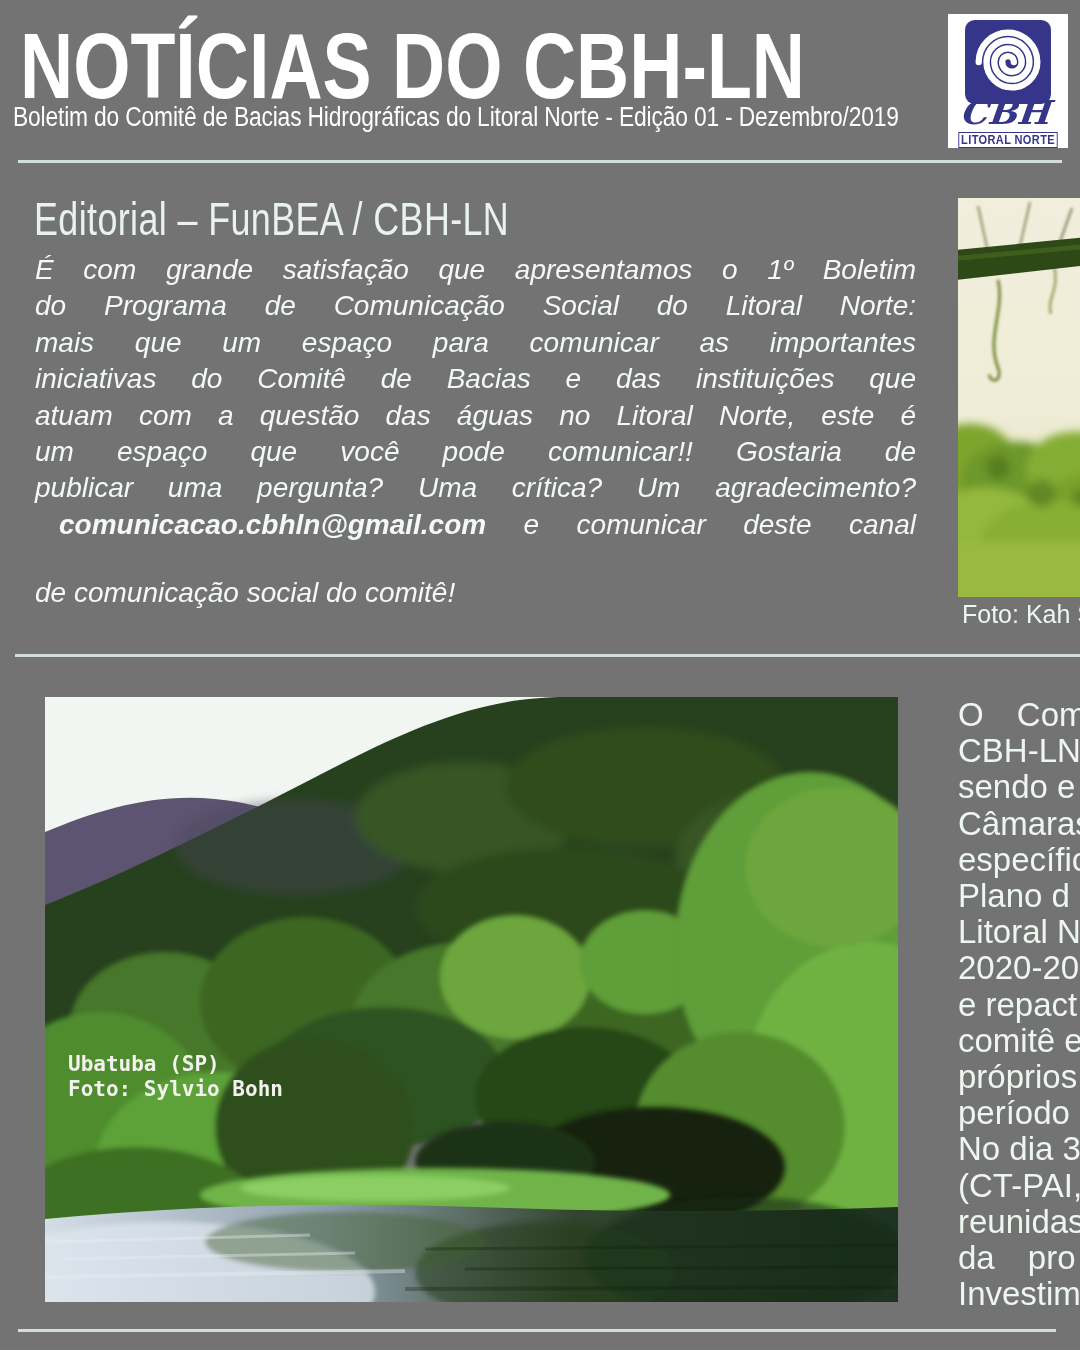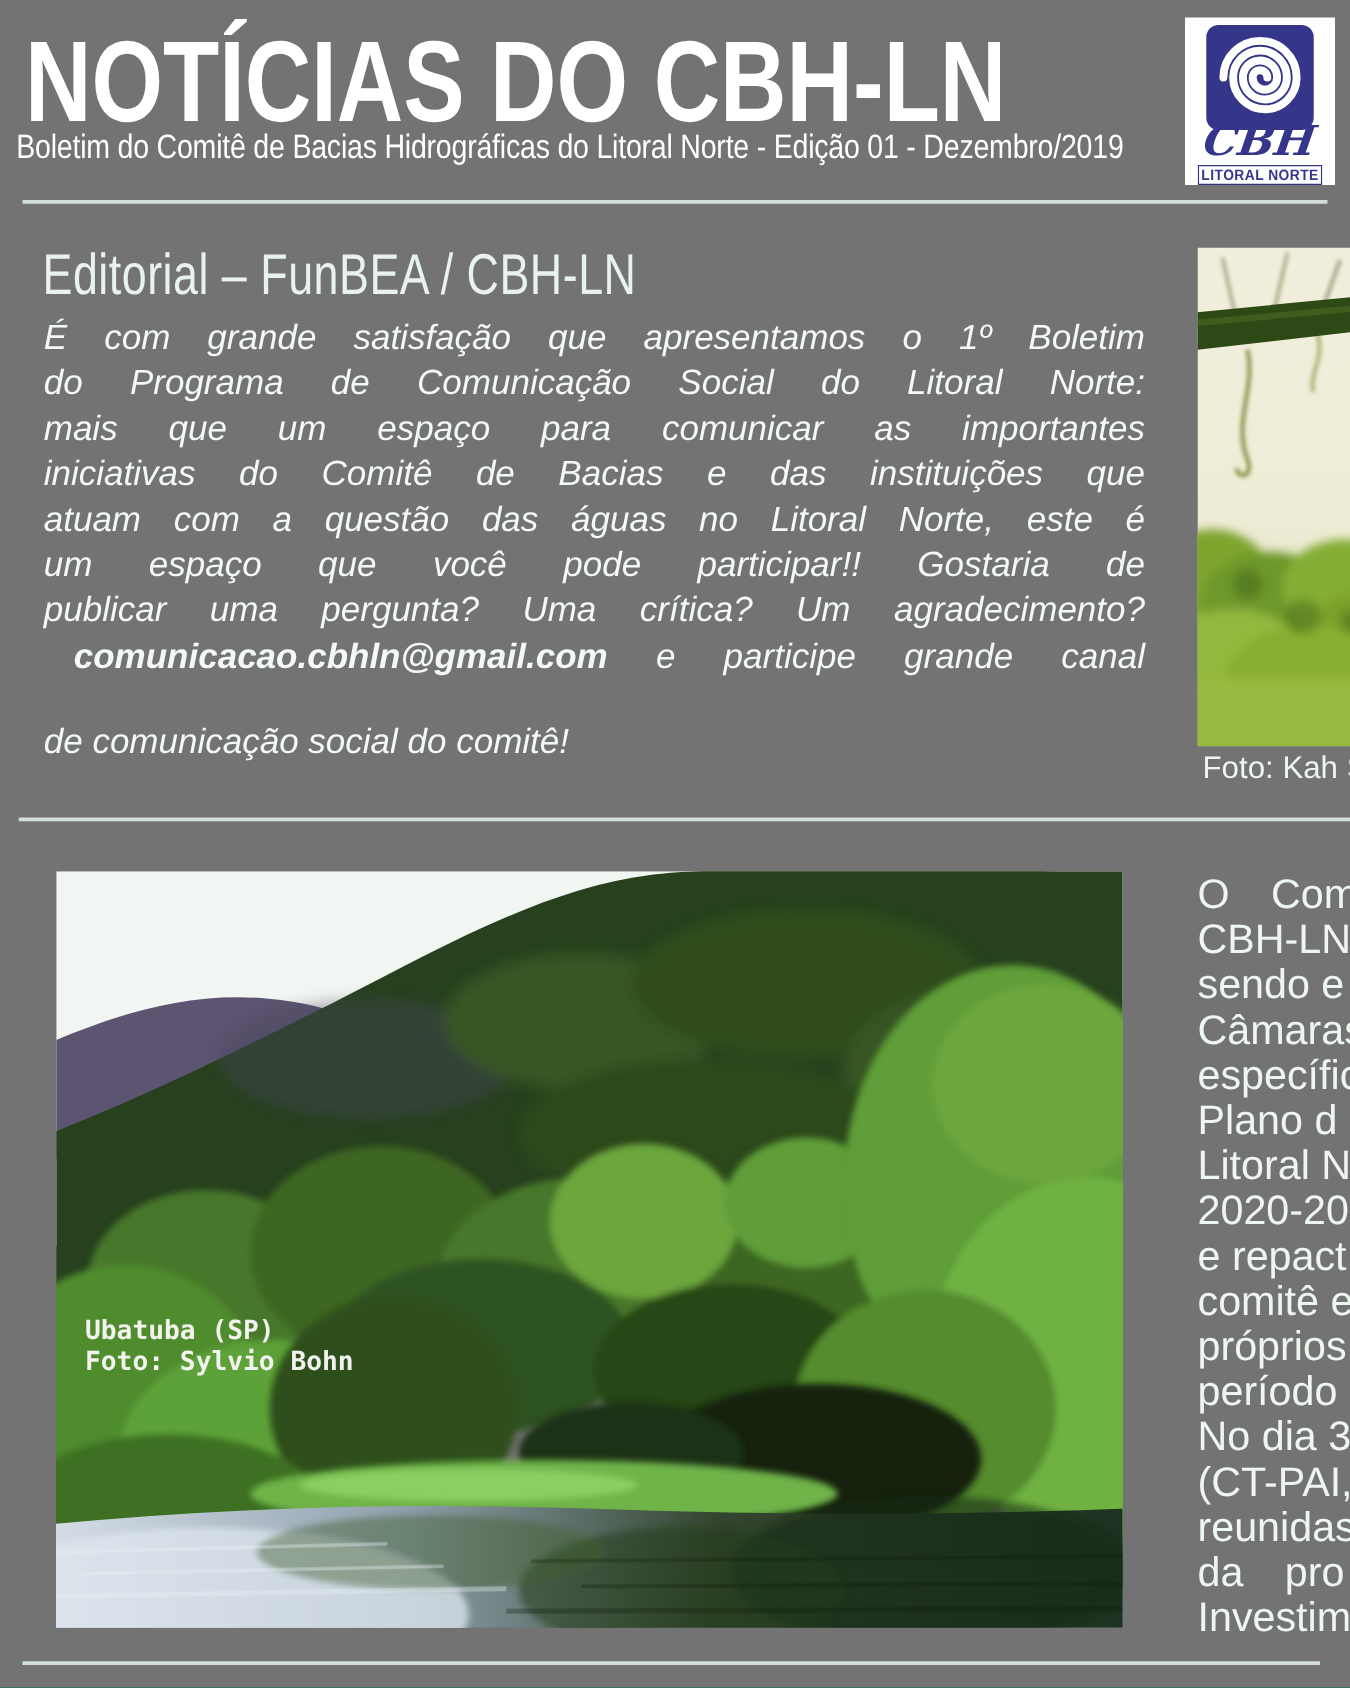--- a/index.html
+++ b/index.html
@@ -76,23 +76,23 @@
   <div class="sep sep-top"></div>
 
   <div class="ed-title">Editorial – FunBEA / CBH-LN</div>
 
   <div class="ed-para">
     <div class="ed-line">É com grande satisfação que apresentamos o 1º Boletim</div>
     <div class="ed-line">do Programa de Comunicação Social do Litoral Norte:</div>
     <div class="ed-line">mais que um espaço para comunicar as importantes</div>
     <div class="ed-line">iniciativas do Comitê de Bacias e das instituições que</div>
     <div class="ed-line">atuam com a questão das águas no Litoral Norte, este é</div>
-    <div class="ed-line">um espaço que você pode participar!! Gostaria de</div>
+    <div class="ed-line">um espaço que você pode comunicar!! Gostaria de</div>
     <div class="ed-line">publicar uma pergunta? Uma crítica? Um agradecimento?</div>
-    <div class="ed-line"><span class="ed-email">comunicacao.cbhln@gmail.com</span><span>  e participe grande canal</span></div>
+    <div class="ed-line"><span class="ed-email">comunicacao.cbhln@gmail.com</span><span>  e comunicar deste canal</span></div>
     <div class="ed-line last">de comunicação social do comitê!</div>
   </div>
 
   <div class="side-photo">
     <svg viewBox="0 0 140 400" preserveAspectRatio="none">
       <defs>
         <linearGradient id="sideBg" x1="0" y1="0" x2="0" y2="1">
           <stop offset="0" stop-color="#f1eedd"></stop>
           <stop offset="0.55" stop-color="#efecd6"></stop>
           <stop offset="0.8" stop-color="#dfe0bb"></stop>

